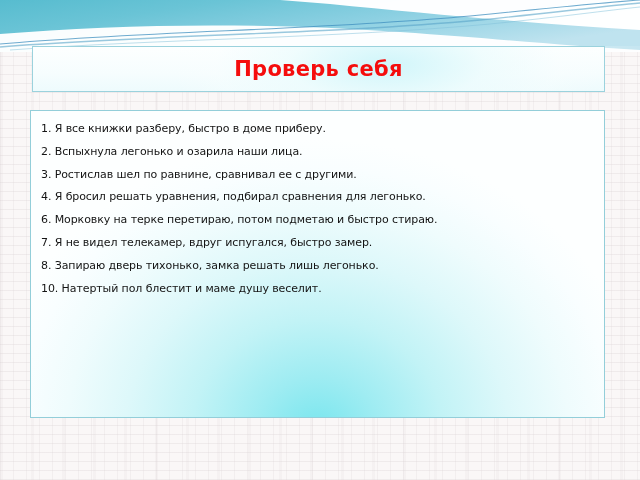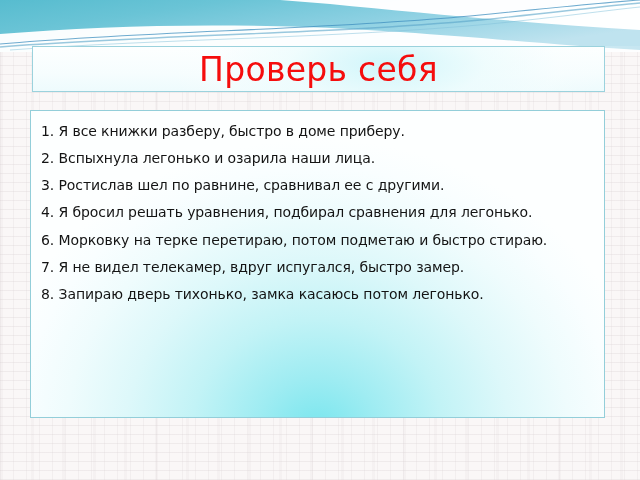--- a/index.html
+++ b/index.html
@@ -70,25 +70,25 @@
         rgba(255,255,255,0) 100%),
       linear-gradient(180deg, #fdffff 0%, #f6fdfe 60%, #eefbfd 100%);
     display: flex;
     align-items: center;
     justify-content: center;
     z-index: 3;
   }
 
   #title-text {
     color: #f50d0d;
-    font-size: 33px;
+    font-size: 21px;
     line-height: 1;
     letter-spacing: 0.3px;
     white-space: nowrap;
-    font-weight: 400;
+    font-weight: 700;
   }
 
   
   #content-box {
     position: absolute;
     left: 30px;
     top: 110px;
     width: 575px;
     height: 308px;
     box-sizing: border-box;
@@ -107,21 +107,21 @@
   }
 
   #list {
     list-style: none;
     margin: 0;
     padding: 0;
   }
 
   .item {
     color: #141414;
-    font-size: 14px;
+    font-size: 11px;
     line-height: 1.44;
     margin-bottom: 7px;
     padding-left: 17px;
     text-indent: -17px;
     letter-spacing: -0.1px;
   }
   .item:last-child { margin-bottom: 0; }
 
   
   .item.wide {
@@ -173,17 +173,18 @@
   </div>
 
   <div id="content-box">
     <ul id="list">
       <li class="item"><span>1.</span> <span>Я все книжки разберу, быстро в доме приберу.</span></li>
       <li class="item"><span>2.</span> <span>Вспыхнула легонько и озарила наши лица.</span></li>
       <li class="item"><span>3.</span> <span>Ростислав шел по равнине, сравнивал ее с другими.</span></li>
       <li class="item"><span>4.</span> <span>Я бросил решать уравнения, подбирал сравнения для легонько.</span></li>
       <li class="item"><span>6.</span> <span>Морковку на терке перетираю, потом подметаю и быстро стираю.</span></li>
       <li class="item"><span>7.</span> <span>Я не видел телекамер, вдруг испугался, быстро замер.</span></li>
-      <li class="item"><span>8.</span> <span>Запираю дверь тихонько, замка касаюсь потом легонько.</span></li>
+      <li class="item"><span>8.</span> <span>Запираю дверь тихонько, замка решать лишь легонько.</span></li>
+      <li class="item wide"><span>10.</span> <span>Натертый пол блестит и маме душу веселит.</span></li>
     </ul>
   </div>
 
 </div>
 
 </body></html>

